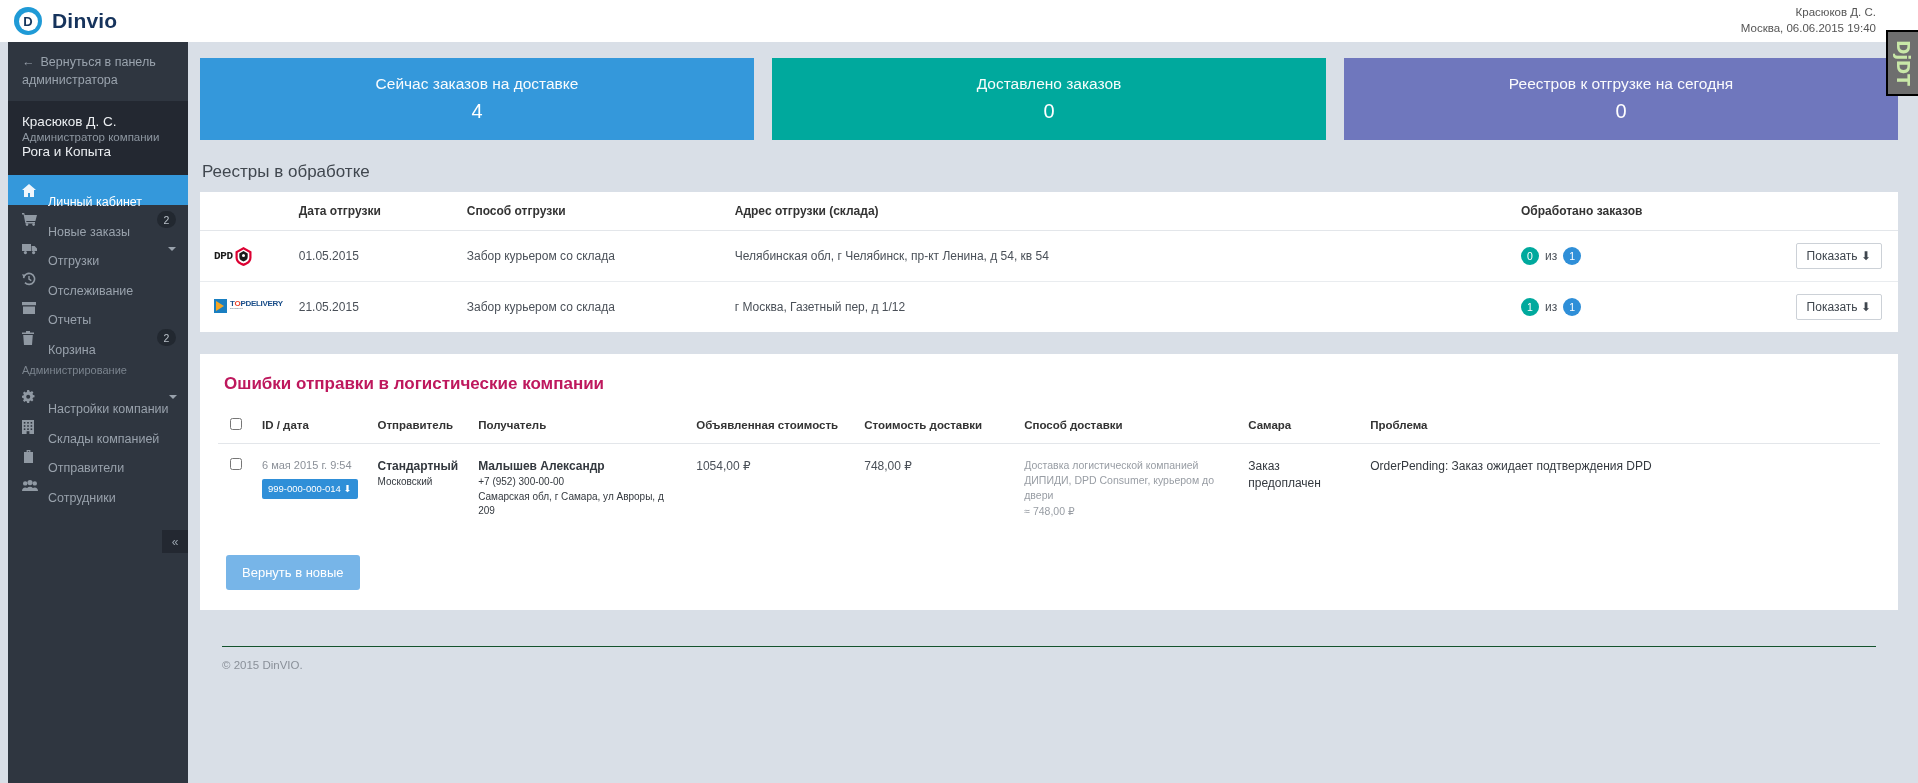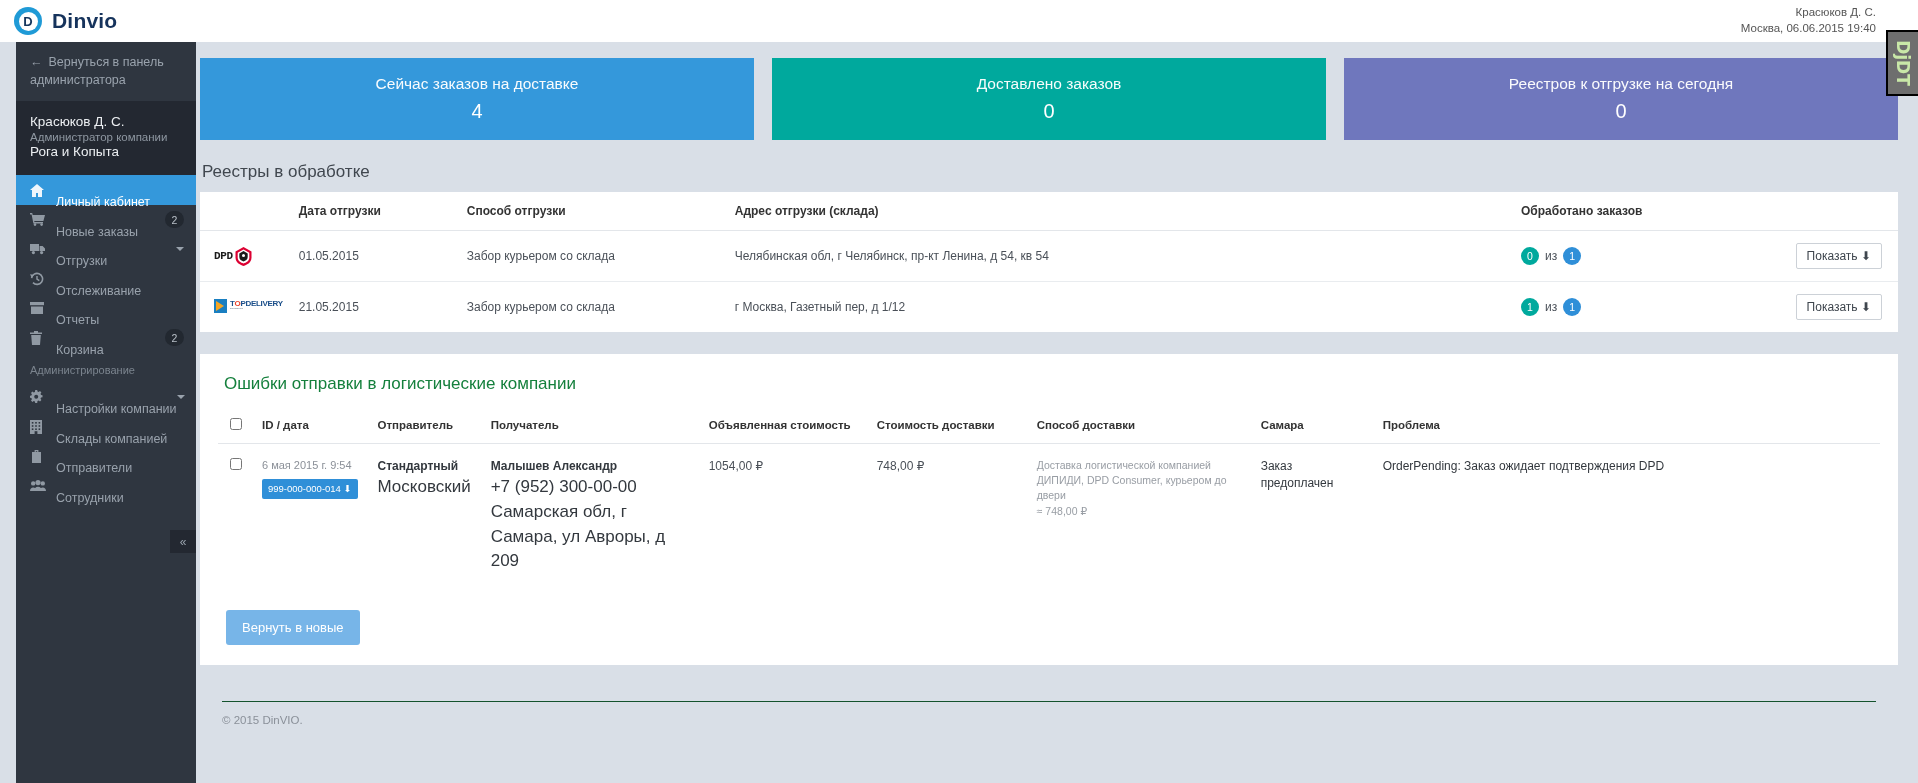--- a/index.html
+++ b/index.html
@@ -69,21 +69,21 @@
   }
   .djdt span {
     color: #c9e8a8; font-weight: bold; font-size: 17px;
     transform: rotate(90deg);
     white-space: nowrap;
     font-family: "DejaVu Sans", sans-serif;
   }
 
   
   .sidebar {
-    position: absolute; top: 42px; left: 16px;
+    position: absolute; top: 42px; left: 8px;
     width: 180px; height: 741px;
     background: #2f3640;
     z-index: 15;
   }
   .side-back {
     background: #2f3640;
     color: #9aa3ad;
     font-size: 12.5px;
     padding: 11px 14px 12px 14px;
     line-height: 1.45;
@@ -247,21 +247,21 @@
     border: 1px solid #ccd1d7; background: #fff;
     color: #3f464e; font-size: 12px;
     padding: 5px 10px; border-radius: 2px;
     cursor: pointer;
     white-space: nowrap;
   }
 
   
   .err-card { background: #fff; margin-top: 22px; padding: 16px 18px 20px 18px; }
   .err-title {
-    color: #15803d; font-size: 17px; font-weight: normal;
+    color: #be185d; font-size: 17px; font-weight: bold;
     margin: 4px 0 18px 6px;
   }
   .err-table th {
     text-align: left; vertical-align: bottom;
     font-size: 11.5px; color: #333; font-weight: bold;
     padding: 6px 10px 10px 10px;
     border-bottom: 1px solid #e3e6ea;
     line-height: 1.3;
   }
   .err-table td {
@@ -284,21 +284,21 @@
     width: 12px; height: 12px; margin: 0;
     vertical-align: top;
   }
   .id-date { font-size: 11px; color: #8b9098; display: block; margin-bottom: 5px; }
   .id-badge {
     display: inline-block; background: #2f8fd8; color: #fff;
     font-size: 9.5px; padding: 3px 6px; border-radius: 2px;
     white-space: nowrap; cursor: pointer;
   }
   .strong-dark { color: #33383e; font-weight: bold; font-size: 12px; display: block; }
-  .norm-dark { color: #33383e; font-size: 17px; display: block; }
+  .norm-dark { color: #33383e; font-size: 10px; display: block; }
   .value-dark { color: #4a5058; font-size: 12px; }
   .small-grey { font-size: 10.5px; color: #989da4; display: block; }
   .mid-dark { font-size: 12px; color: #33383e; }
 
   .btn-return {
     margin: 22px 0 0 8px;
     background: #77b5e8; border: none; color: #fff;
     font-size: 13px; padding: 10px 16px; border-radius: 3px;
     cursor: pointer;
   }

